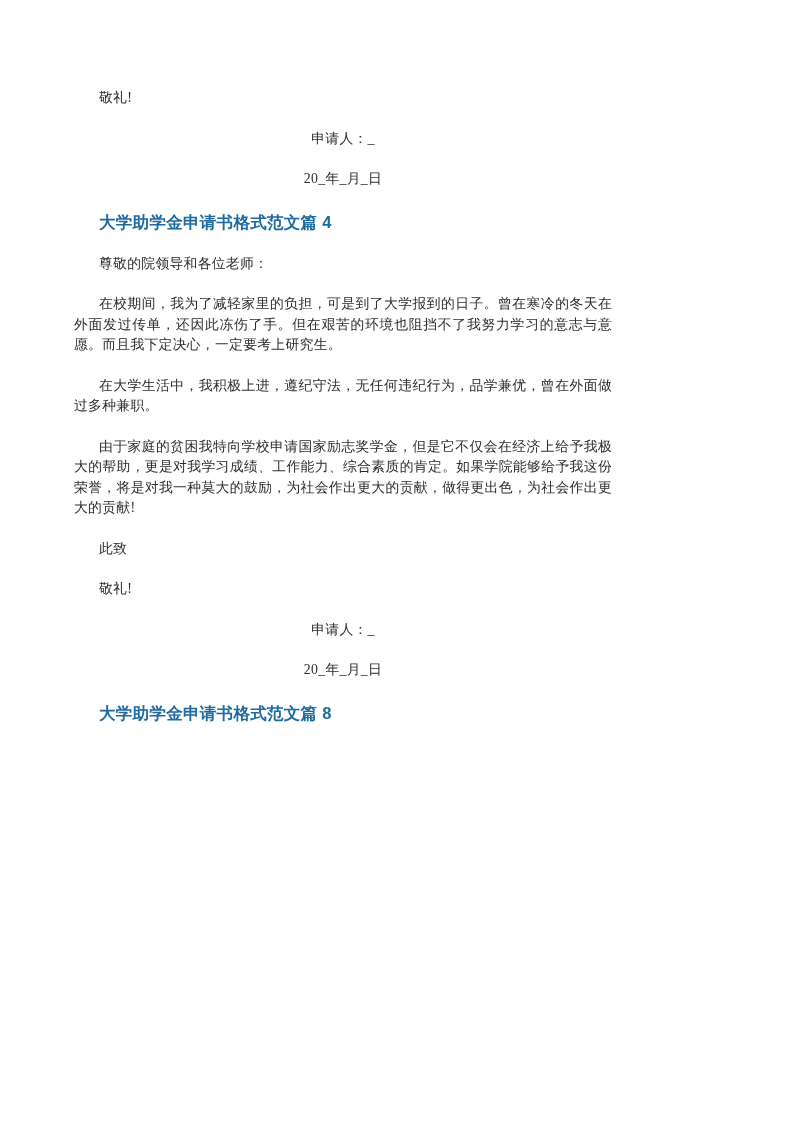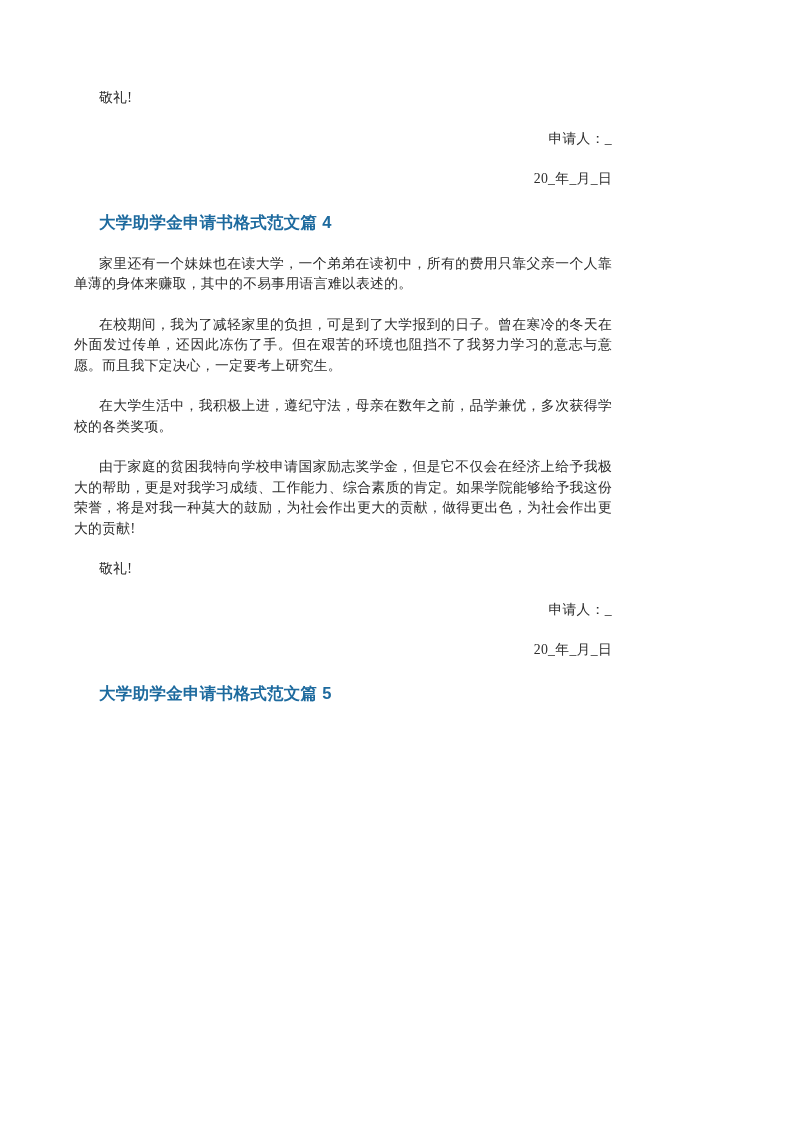--- a/index.html
+++ b/index.html
@@ -24,43 +24,44 @@
     line-height: 20.5px;
     color: #2b2b2b;
     text-align: justify;
     text-indent: 25px;
     letter-spacing: 0.3px;
   }
   .blk:first-child {
     margin-top: 0;
   }
   .right {
-    text-align: right;
+    text-align: center;
     text-indent: 0;
   }
   .heading {
     font-family: "Liberation Sans", "DejaVu Sans", sans-serif;
     font-weight: bold;
     font-size: 16.5px;
     line-height: 24px;
     color: #1d6a9e;
     text-align: left;
   }
 </style>
 </head>
 <body>
 
 <div class="page">
   <div class="content">
     <p class="blk">敬礼!</p>
     <p class="blk right">申请人：_</p>
     <p class="blk right">20_年_月_日</p>
     <h2 class="blk heading">大学助学金申请书格式范文篇 4</h2>
-    <p class="blk">家里还有一个妹妹也在读大学，一个弟弟在读初中，所有的费用只靠父亲一个人靠单薄的身体来赚取，其中的不易事用语言难以表述的。</p>
+    <p class="blk">尊敬的院领导和各位老师：</p>
     <p class="blk">在校期间，我为了减轻家里的负担，可是到了大学报到的日子。曾在寒冷的冬天在外面发过传单，还因此冻伤了手。但在艰苦的环境也阻挡不了我努力学习的意志与意愿。而且我下定决心，一定要考上研究生。</p>
-    <p class="blk">在大学生活中，我积极上进，遵纪守法，母亲在数年之前，品学兼优，多次获得学校的各类奖项。</p>
+    <p class="blk">在大学生活中，我积极上进，遵纪守法，无任何违纪行为，品学兼优，曾在外面做过多种兼职。</p>
     <p class="blk">由于家庭的贫困我特向学校申请国家励志奖学金，但是它不仅会在经济上给予我极大的帮助，更是对我学习成绩、工作能力、综合素质的肯定。如果学院能够给予我这份荣誉，将是对我一种莫大的鼓励，为社会作出更大的贡献，做得更出色，为社会作出更大的贡献!</p>
+    <p class="blk">此致</p>
     <p class="blk">敬礼!</p>
     <p class="blk right">申请人：_</p>
     <p class="blk right">20_年_月_日</p>
-    <h2 class="blk heading">大学助学金申请书格式范文篇 5</h2>
+    <h2 class="blk heading">大学助学金申请书格式范文篇 8</h2>
   </div>
 </div>
 
 </body></html>

